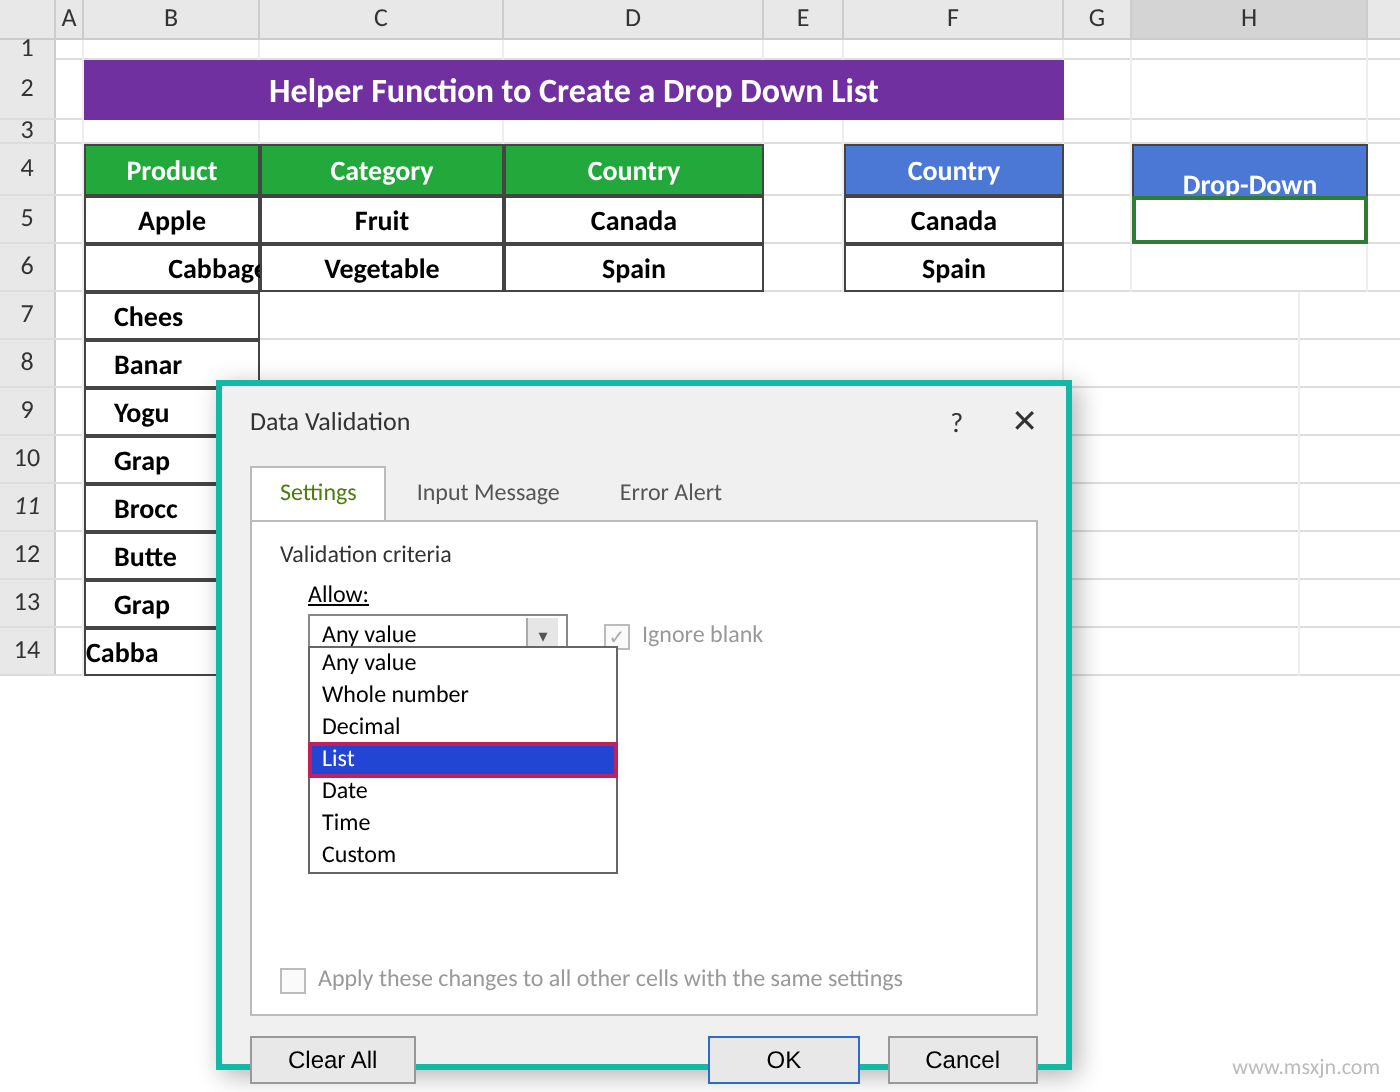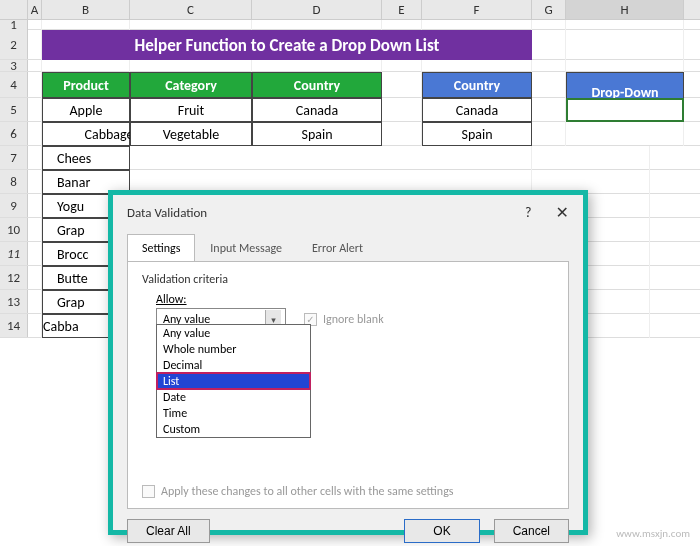--- a/index.html
+++ b/index.html
@@ -26,33 +26,33 @@
     .cell { border-right: 1px solid #eee; display: flex; align-items: center; justify-content: center; font-size: 14px; height: 22px; }
     .row-1 { height: 10px; }
     .row-1 .cell, .row-1 .row-head { height: 10px; line-height: 10px; }
     
     
     .banner { background: #7030a0; color: #fff; font-weight: bold; font-size: 17px; border: none; }
     
     
     .th-green { background: #22a83b; color: #fff; font-weight: bold; border: 1px solid #444; }
     .th-blue { background: #4a78d4; color: #fff; font-weight: bold; border: 1px solid #444; }
-    .td { background: #fff; border: 1px solid #444; font-weight: normal; }
+    .td { background: #fff; border: 1px solid #444; font-weight: bold; }
     .td-sel { border: 2px solid #2e7d32; }
     
     
-    .dialog { position: absolute; left: 108px; top: 190px; width: 480px; height: 345px; background: #f0f0f0; border: 5px solid #14b8a6; box-shadow: 3px 3px 12px rgba(0,0,0,0.3); z-index: 100; }
+    .dialog { position: absolute; left: 108px; top: 190px; width: 428px; height: 345px; background: #f0f0f0; border: 3px solid #14b8a6; box-shadow: 3px 3px 12px rgba(0,0,0,0.3); z-index: 100; }
     .dlg-title { display: flex; justify-content: space-between; align-items: center; padding: 8px 14px; font-size: 13px; color: #333; }
     .dlg-title-right { display: flex; gap: 24px; align-items: center; }
     .dlg-close { font-size: 16px; cursor: pointer; }
     .dlg-help { font-size: 14px; }
     
     .tabs { display: flex; gap: 0; margin: 4px 14px 0; font-size: 12px; }
     .tab { padding: 6px 14px; border: 1px solid transparent; color: #555; cursor: pointer; }
-    .tab.active { background: #fff; border: 1px solid #bbb; border-bottom: 1px solid #fff; color: #000000; }
+    .tab.active { background: #fff; border: 1px solid #bbb; border-bottom: 1px solid #fff; color: #4d7c0f; }
     .tab-body { border: 1px solid #bbb; margin: -1px 14px 10px; background: #fff; padding: 10px 14px 10px; height: 248px; position: relative; }
     .criteria-label { font-size: 12px; color: #333; margin-bottom: 6px; }
     .allow-label { font-size: 12px; margin: 4px 0 2px 14px; text-decoration: underline; }
     
     .combo-row { display: flex; align-items: center; gap: 18px; margin-left: 14px; }
     .combo { width: 130px; height: 22px; border: 1px solid #888; background: #fff; display: flex; align-items: center; justify-content: space-between; padding: 0 4px 0 6px; font-size: 12px; }
     .chev { width: 16px; height: 18px; background: #e6e6e6; border-left: 1px solid #aaa; display: flex; align-items: center; justify-content: center; font-size: 9px; color: #555; }
     .cbx { display: flex; align-items: center; gap: 6px; color: #999; font-size: 12px; }
     .cbx-box { width: 13px; height: 13px; border: 1px solid #bbb; background: #fafafa; display: flex; align-items: center; justify-content: center; font-size: 10px; color: #aaa; }
     

